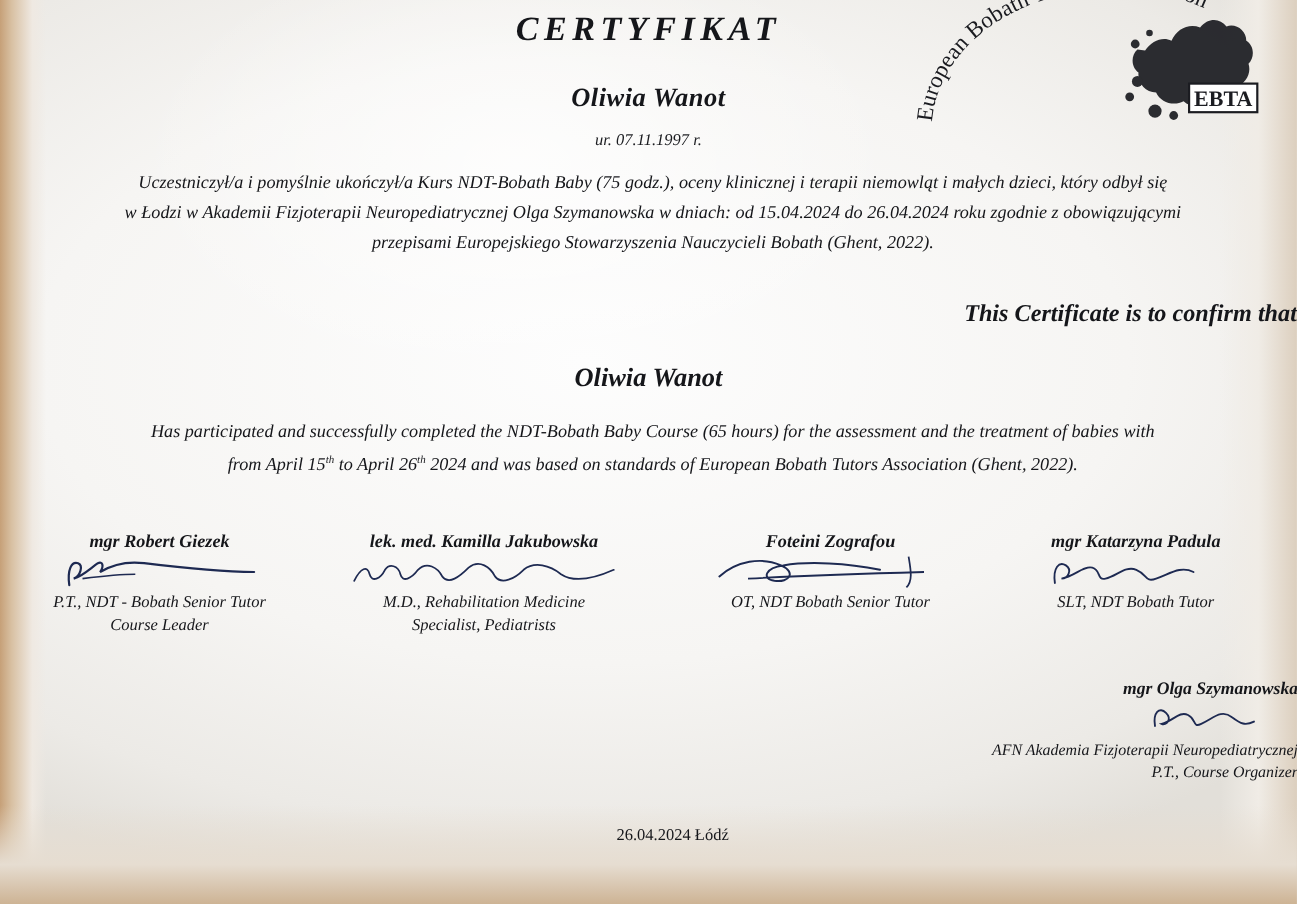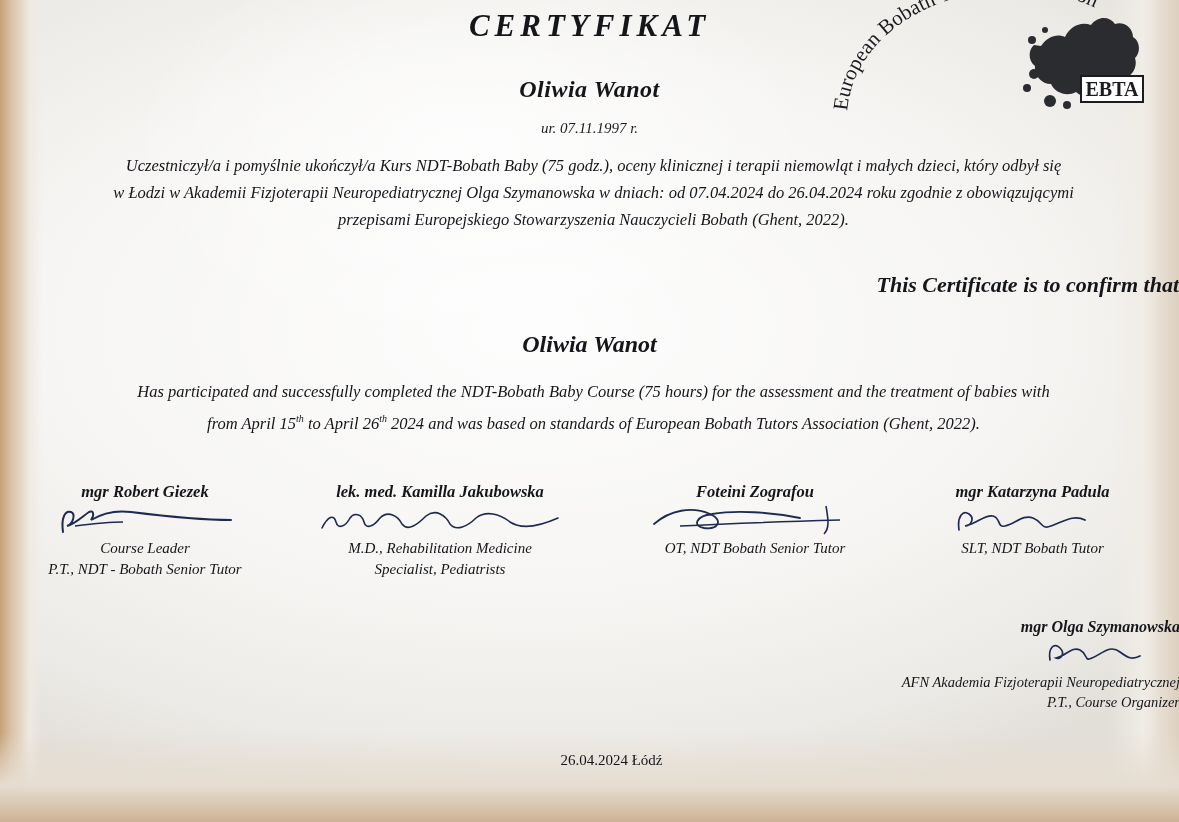--- a/index.html
+++ b/index.html
@@ -231,48 +231,48 @@
     </div>
 
     <div class="title">CERTYFIKAT</div>
 
     <div class="recipient-pl">Oliwia Wanot</div>
 
     <div class="birth">ur. 07.11.1997 r.</div>
 
     <div class="body-pl">
       <div>Uczestniczył/a i pomyślnie ukończył/a Kurs NDT-Bobath Baby (75 godz.), oceny klinicznej i terapii niemowląt i małych dzieci, który odbył się</div>
-      <div>w Łodzi w Akademii Fizjoterapii Neuropediatrycznej Olga Szymanowska w dniach: od 07.04.2024 do 26.04.2024 roku zgodnie z obowiązującymi</div>
+      <div>w Łodzi w Akademii Fizjoterapii Neuropediatrycznej Olga Szymanowska w dniach: od 15.04.2024 do 26.04.2024 roku zgodnie z obowiązującymi</div>
       <div>przepisami Europejskiego Stowarzyszenia Nauczycieli Bobath (Ghent, 2022).</div>
     </div>
 
     <div class="confirm">This Certificate is to confirm that</div>
 
     <div class="recipient-en">Oliwia Wanot</div>
 
     <div class="body-en">
-      <div>Has participated and successfully completed the NDT-Bobath Baby Course (75 hours) for the assessment and the treatment of babies with</div>
+      <div>Has participated and successfully completed the NDT-Bobath Baby Course (65 hours) for the assessment and the treatment of babies with</div>
       <div>
         <span>from April 15</span><sup>th</sup><span> to April 26</span><sup>th</sup><span> 2024 and was based on standards of European Bobath Tutors Association (Ghent, 2022).</span>
       </div>
     </div>
 
     <div class="sigrow">
 
       <div class="sigblock" style="left:20px; width:250px;">
         <div class="sig-name">mgr Robert Giezek</div>
         <div class="sig-scribble">
           <svg width="200" height="34" viewBox="0 0 200 34">
             <path d="M18,28 C16,14 20,6 26,8 C31,10 28,20 22,22 C30,20 38,12 44,8 C48,6 50,10 46,16
                      C56,10 70,6 86,8 C110,11 150,16 186,16" stroke="#1e2a52" stroke-width="2" fill="none" stroke-linecap="round"></path>
             <path d="M30,22 C46,20 62,18 78,18" stroke="#1e2a52" stroke-width="1.5" fill="none"></path>
           </svg>
         </div>
+        <div class="sig-role">P.T., NDT - Bobath Senior Tutor</div>
         <div class="sig-role">Course Leader</div>
-        <div class="sig-role">P.T., NDT - Bobath Senior Tutor</div>
       </div>
 
       <div class="sigblock" style="left:275px; width:330px;">
         <div class="sig-name">lek. med. Kamilla Jakubowska</div>
         <div class="sig-scribble">
           <svg width="260" height="34" viewBox="0 0 260 34">
             <path d="M12,24 C18,12 24,10 26,18 C28,26 36,22 40,14 C44,8 52,10 54,18 C56,26 64,22 70,14
                      C78,6 88,12 92,20 C98,28 108,20 116,12 C126,4 136,12 140,20 C146,28 158,22 166,14
                      C176,6 190,10 200,18 C212,26 230,22 248,14" stroke="#1e2a52" stroke-width="1.6" fill="none" stroke-linecap="round"></path>
           </svg>

